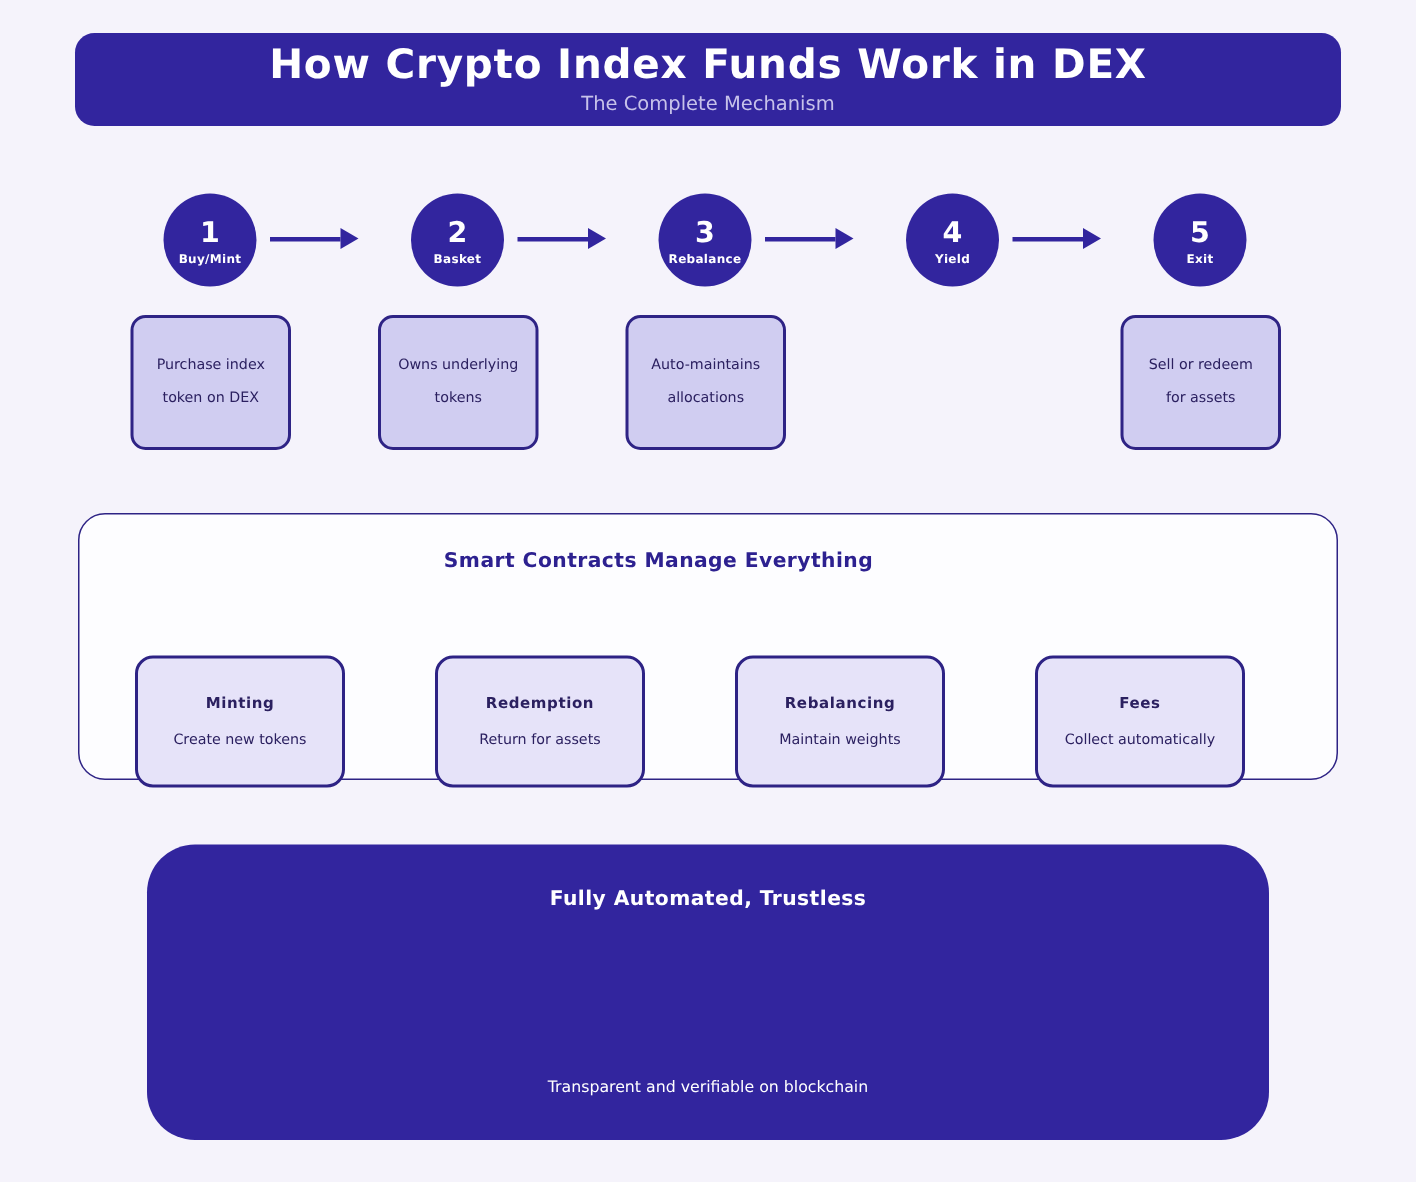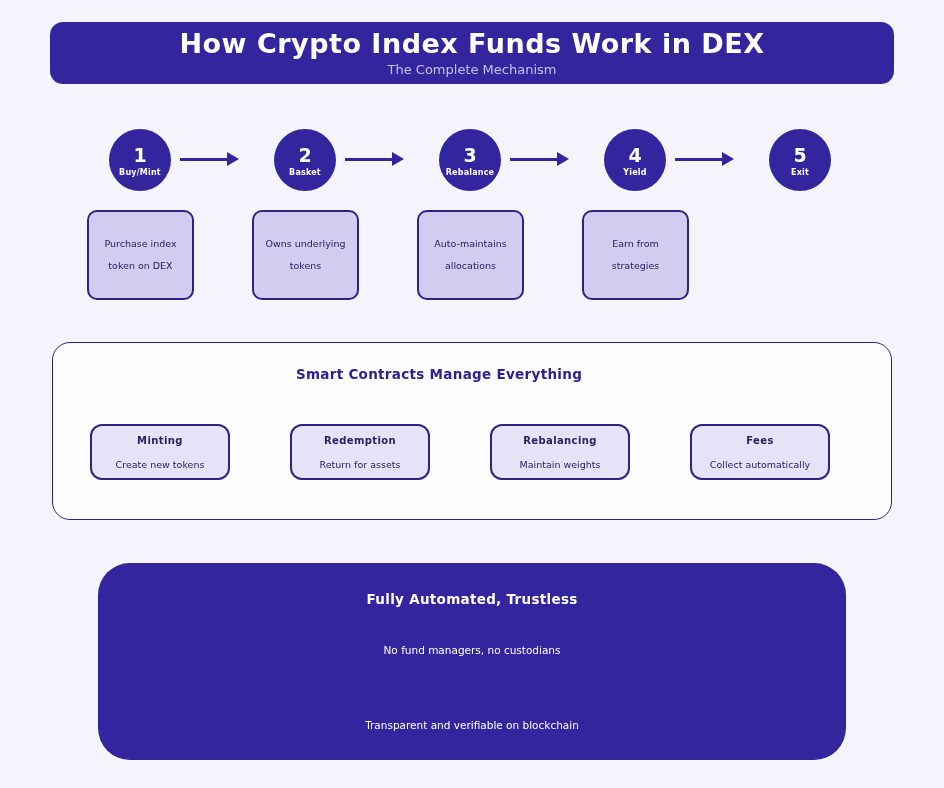--- a/index.html
+++ b/index.html
@@ -63,21 +63,21 @@
   .sc-container{
     position:absolute;left:52px;top:342px;width:840px;height:178px;
     background:#fdfdff;border:1.5px solid #2e2385;border-radius:18px;
     box-sizing:border-box;
   }
   .sc-title{
     position:absolute;left:0;top:366px;width:878px;text-align:center;
     font-size:13.5px;font-weight:bold;color:#2d2190;letter-spacing:0.3px;
   }
   .sc-box{
-    position:absolute;top:424px;width:140px;height:56px;
+    position:absolute;top:437px;width:140px;height:88px;
     background:#e6e3f9;border:2px solid #2e2385;border-radius:12px;
     box-sizing:border-box;
     display:flex;flex-direction:column;align-items:center;justify-content:center;
     text-align:center;
   }
   .sc-box-title{font-size:10px;font-weight:bold;color:#2b2060;letter-spacing:0.4px;}
   .sc-box-sub{font-size:9.5px;color:#2b2060;margin-top:13px;}
 
   
   .summary{
@@ -143,23 +143,23 @@
     <div class="step-box-line">token on DEX</div>
   </div>
   <div class="step-box pos-b1">
     <div class="step-box-line">Owns underlying</div>
     <div class="step-box-line">tokens</div>
   </div>
   <div class="step-box pos-b2">
     <div class="step-box-line">Auto-maintains</div>
     <div class="step-box-line">allocations</div>
   </div>
-  <div class="step-box pos-b3">
-    <div class="step-box-line">Earn from</div>
-    <div class="step-box-line">strategies</div>
+  <div class="step-box pos-b4">
+    <div class="step-box-line">Sell or redeem</div>
+    <div class="step-box-line">for assets</div>
   </div>
 
   <div class="sc-container"></div>
   <div class="sc-title">Smart Contracts Manage Everything</div>
 
   <div class="sc-box pos-s0">
     <div class="sc-box-title">Minting</div>
     <div class="sc-box-sub">Create new tokens</div>
   </div>
   <div class="sc-box pos-s1">
@@ -170,17 +170,16 @@
     <div class="sc-box-title">Rebalancing</div>
     <div class="sc-box-sub">Maintain weights</div>
   </div>
   <div class="sc-box pos-s3">
     <div class="sc-box-title">Fees</div>
     <div class="sc-box-sub">Collect automatically</div>
   </div>
 
   <div class="summary">
     <div class="summary-title">Fully Automated, Trustless</div>
-    <div class="summary-point p0">No fund managers, no custodians</div>
     <div class="summary-point p2">Transparent and verifiable on blockchain</div>
   </div>
 
 </div>
 
 </body></html>

